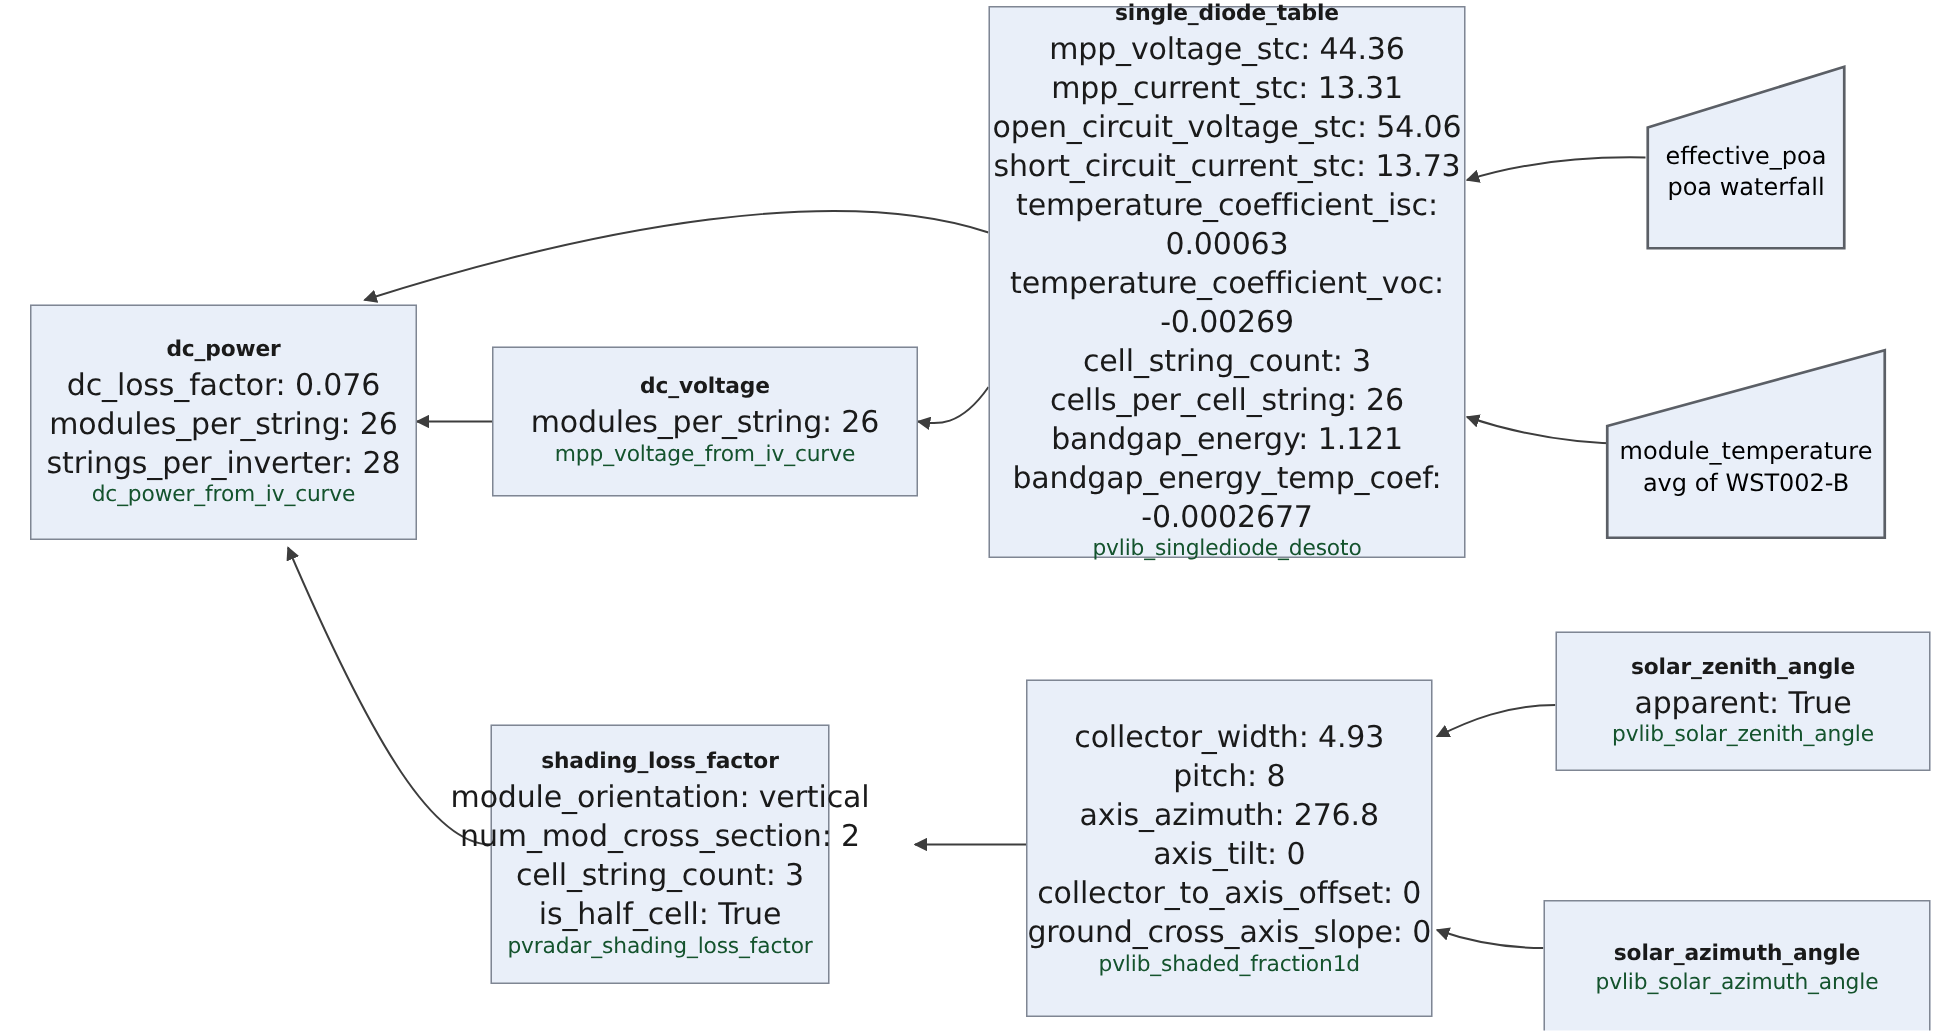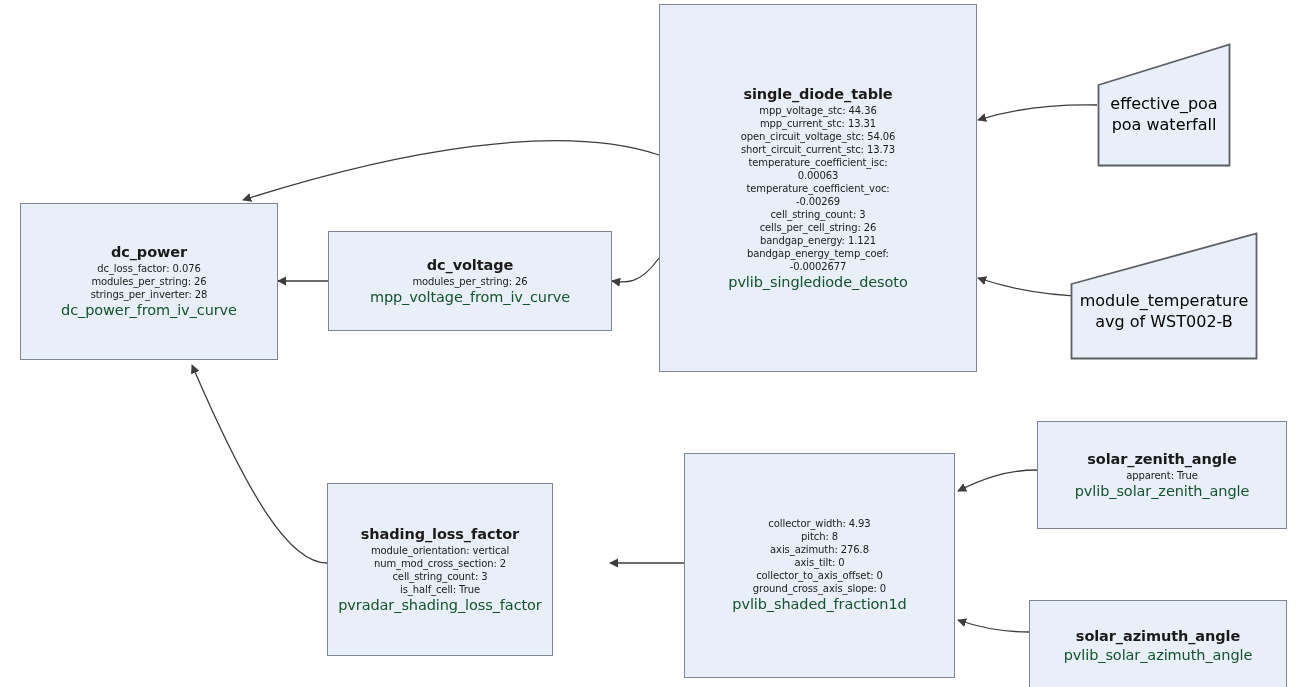--- a/index.html
+++ b/index.html
@@ -40,21 +40,21 @@
     color: #1a1a1a;
     line-height: 1.30;
   }
   .node .title {
     font-weight: bold;
     font-size: 14.5px;
     letter-spacing: -0.1px;
     white-space: nowrap;
   }
   .node .param {
-    font-size: 10px;
+    font-size: 20px;
     letter-spacing: -0.1px;
     white-space: nowrap;
   }
   .node .fn {
     font-size: 14.5px;
     color: #14532d;
     letter-spacing: -0.1px;
     white-space: nowrap;
   }
   
@@ -152,21 +152,21 @@
   <div class="trap" style="left:1070px; top:232px; width:188px; height:128px;">
     <svg width="188" height="128" viewBox="0 0 188 128">
       <polygon points="1.5,52 186.5,1.5 186.5,126.5 1.5,126.5" fill="#e9eff9" stroke="#5b5f66" stroke-width="1.8"></polygon>
     </svg>
     <div class="labels" style="top:58px;">
       <div class="title">module_temperature</div>
       <div class="fn">avg of WST002-B</div>
     </div>
   </div>
 
-  <div class="node" style="left:1037px; top:421px; width:250px; height:108px;">
+  <div class="node" style="left:1037px; top:421px; width:250px; height:93px;">
     <div class="title">solar_zenith_angle</div>
     <div class="param">apparent: True</div>
     <div class="fn">pvlib_solar_zenith_angle</div>
   </div>
 
   <div class="node" style="left:1029px; top:600px; width:258px; height:92px;">
     <div class="title">solar_azimuth_angle</div>
     <div class="fn">pvlib_solar_azimuth_angle</div>
   </div>
 

